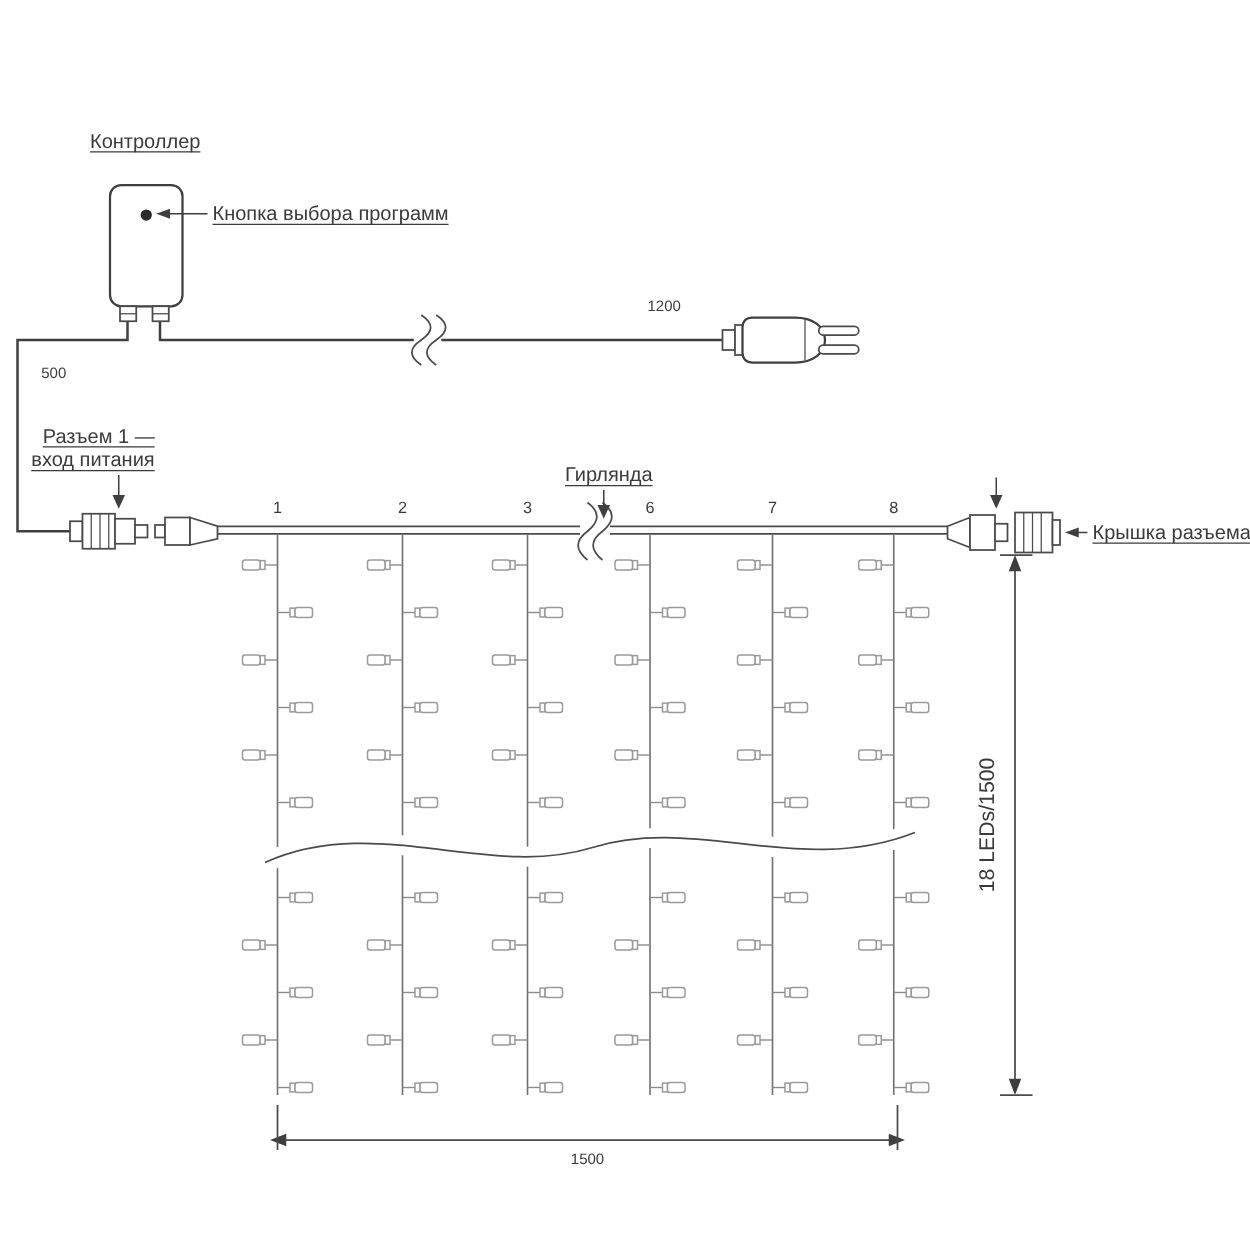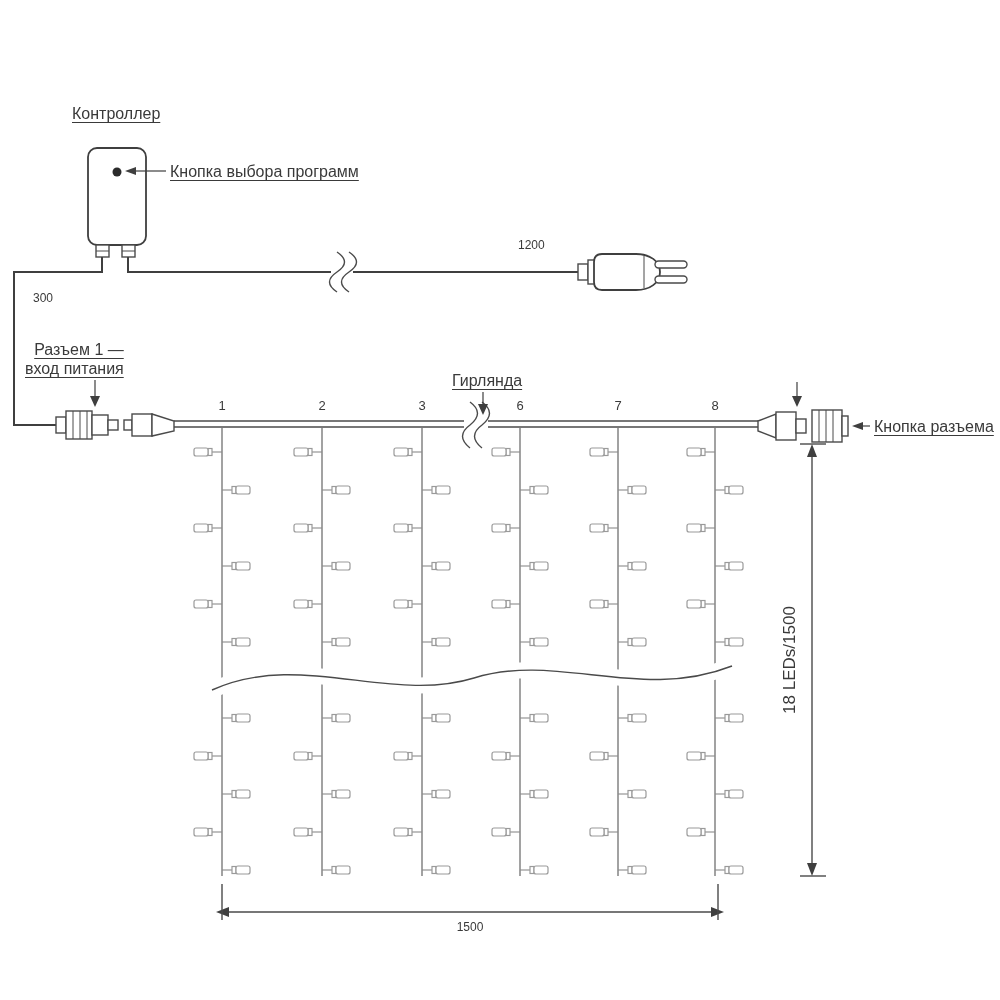--- a/index.html
+++ b/index.html
@@ -343,33 +343,33 @@
     <polygon points="797,407 792,396 802,396" class="arr"></polygon>
     <line x1="862" y1="426" x2="870" y2="426" class="lead"></line>
     <polygon points="852,426 863,422 863,430" class="arr"></polygon>
   </g>
 </svg>
 
   <div class="lbl" style="left:72px;top:104px;">Контроллер</div>
 
   <div class="lbl" style="left:170px;top:162px;">Кнопка выбора программ</div>
 
-  <div class="plain" style="left:33px;top:291px;">300</div>
+  <div class="plain" style="left:33px;top:291px;">500</div>
 
   <div class="plain" style="left:518px;top:238px;">1200</div>
 
   <div style="position:absolute;left:25px;top:340px;text-align:right;">
     <div class="lbl" style="position:static;">Разъем 1 —</div>
     <div class="lbl" style="position:static;">вход питания</div>
   </div>
 
   <div class="lbl" style="left:452px;top:371px;">Гирлянда</div>
 
 
-  <div class="lbl" style="left:874px;top:417px;">Кнопка разъема</div>
+  <div class="lbl" style="left:874px;top:417px;">Крышка разъема</div>
 
   <div class="plain" style="left:440px;top:920px;width:60px;text-align:center;">1500</div>
 
   <span class="dropnum" style="left:210px;">1</span>
   <span class="dropnum" style="left:310px;">2</span>
   <span class="dropnum" style="left:410px;">3</span>
   <span class="dropnum" style="left:508px;">6</span>
   <span class="dropnum" style="left:606px;">7</span>
   <span class="dropnum" style="left:703px;">8</span>
 </div>

